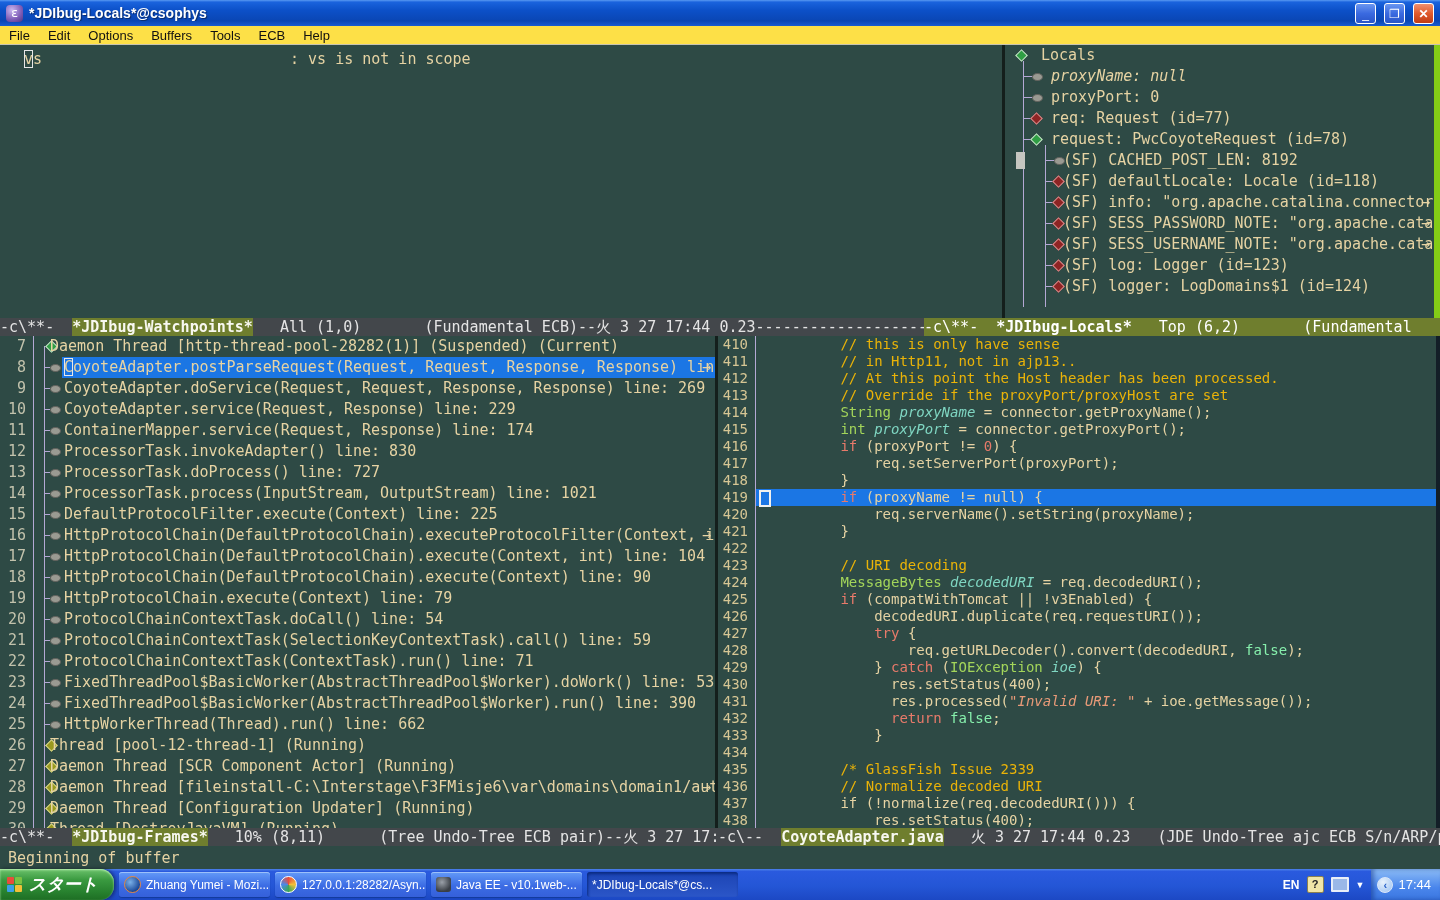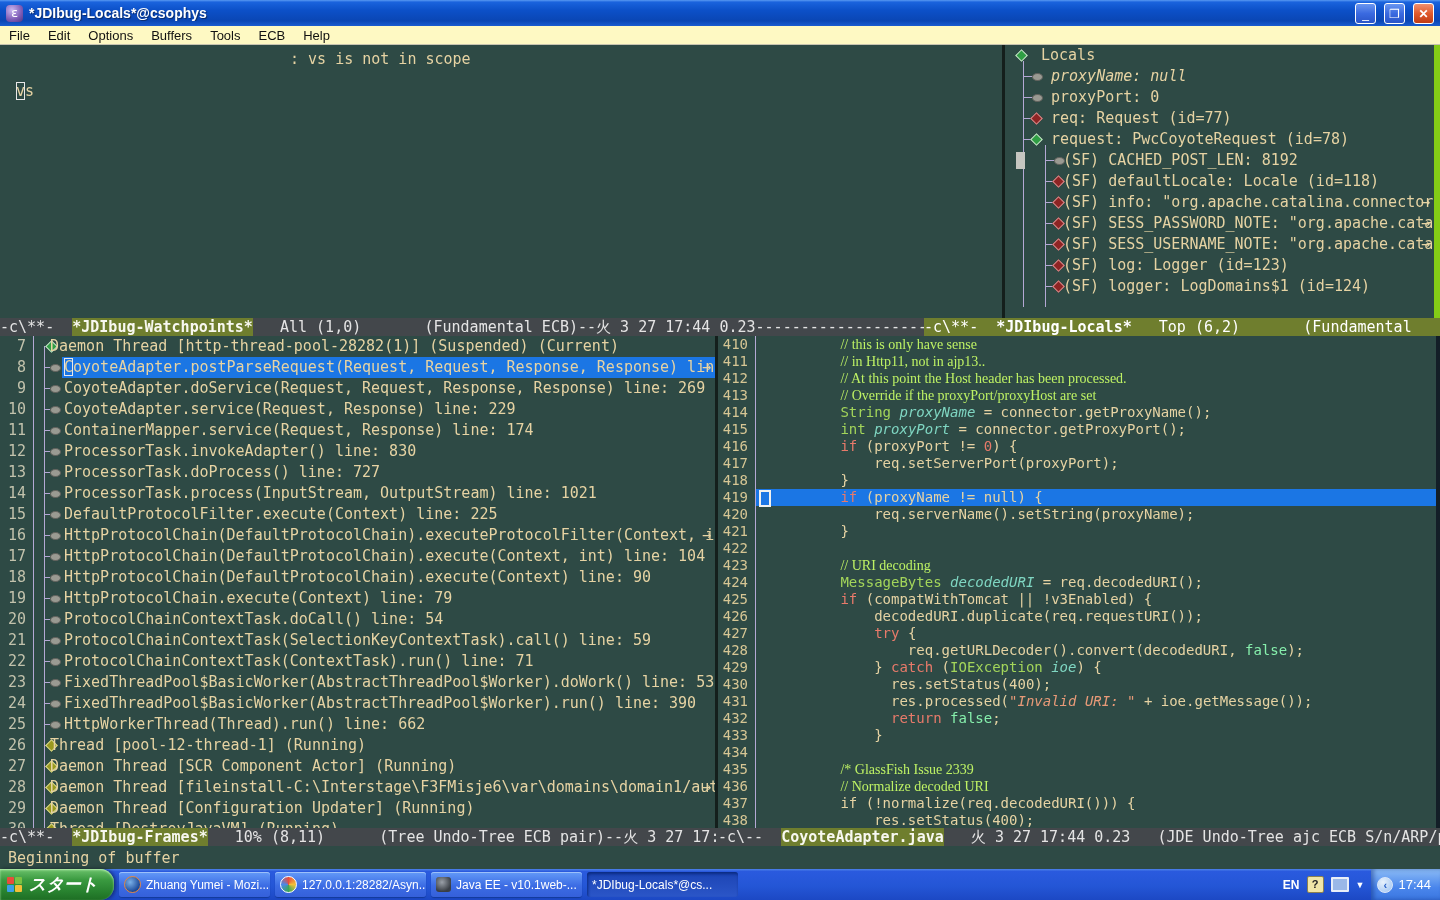--- a/index.html
+++ b/index.html
@@ -17,30 +17,30 @@
     font-family:"Liberation Sans",sans-serif;text-shadow:1px 1px 1px #0a2a66;flex:1;
     white-space:nowrap;overflow:hidden;}
   .winbtn{width:21px;height:21px;border-radius:3px;margin-left:2px;color:#fff;
     font-size:12px;line-height:20px;text-align:center;box-sizing:border-box;
     border:1px solid #fff;
     background:linear-gradient(180deg,#6a96f0 0%,#3a6ae0 50%,#2a55c8 100%);
     font-family:"Liberation Sans",sans-serif;}
   .winbtn.close{background:linear-gradient(180deg,#f09070 0%,#e05a2c 50%,#c03c14 100%);font-weight:bold;}
 
   
-  .menubar{position:absolute;top:26px;left:0;width:1440px;height:19px;background:#fef9c3;
+  .menubar{position:absolute;top:26px;left:0;width:1440px;height:19px;background:#fde047;
     display:flex;align-items:center;font-family:"Liberation Sans",sans-serif;
     font-size:13px;color:#111;border-bottom:1px solid #c8c4b0;box-sizing:border-box;}
   .menu-item{padding:0 9px;}
 
   
   .emacs{position:absolute;top:45px;left:0;width:1440px;height:824px;color:#e6d3a3;font-size:15px;}
   .top-row{display:flex;height:273px;}
   .watch-win{width:1005px;position:relative;border-right:3px solid #141f1c;box-sizing:border-box;}
-  .watch-line{position:absolute;top:5px;left:16px;white-space:pre;margin-top:32px;}
+  .watch-line{position:absolute;top:5px;left:24px;white-space:pre;}
   .watch-value{position:absolute;top:5px;left:290px;white-space:pre;}
   .cursor-box{outline:1px solid #e8e8e8;outline-offset:-1px;}
 
   .locals-win{flex:1;position:relative;border-right:6px solid #84cc16;box-sizing:border-box;overflow:hidden;}
   .lrow{position:relative;height:21px;}
   .lrow .txt{position:absolute;top:1px;white-space:pre;}
   .vguide{position:absolute;width:1px;background:#b4a8d4;}
   .hconn{position:absolute;height:1px;background:#b4a8d4;}
   .tr-arrow{position:absolute;right:4px;top:1px;color:#e6d3a3;}
   .block-cursor{position:absolute;width:9px;height:17px;top:2px;background:#c6c6c0;}
@@ -73,21 +73,21 @@
   .source-win{flex:1;position:relative;font-size:14px;border-right:4px solid #131e27;box-sizing:border-box;overflow:hidden;}
   .sline{position:relative;height:17px;}
   .sline .num{position:absolute;left:0;width:30px;text-align:right;color:#d6c694;top:0;}
   .sline .code{position:absolute;left:55px;top:0;white-space:pre;z-index:2;}
   .sline .hlbar{position:absolute;left:38px;right:0;top:0;bottom:0;background:#1b76e4;z-index:1;}
   .sline .marker{position:absolute;left:41px;top:1px;width:8px;height:13px;border:2px solid #f0f0ee;z-index:3;}
   .tok-k{color:#e87a6a;}
   .tok-t{color:#a3d55a;}
   .tok-v{color:#7fd6c2;font-style:italic;}
   .tok-s{color:#e89a78;font-style:italic;}
-  .tok-c{color:#bef264;font-family:Liberation Serif, serif;}
+  .tok-c{color:#eab308;}
   .tok-n{color:#e87a6a;}
   .tok-b{color:#86efac;}
   .tok-p{color:#e6d3a3;}
 
   
   .echo{height:23px;padding:3px 0 0 8px;box-sizing:border-box;font-size:15px;white-space:pre;}
 
   
   .taskbar{position:absolute;bottom:0;left:0;width:1440px;height:31px;
     background:linear-gradient(180deg,#4e82ea 0%,#2a5ade 8%,#2456d6 55%,#1c48c4 100%);

